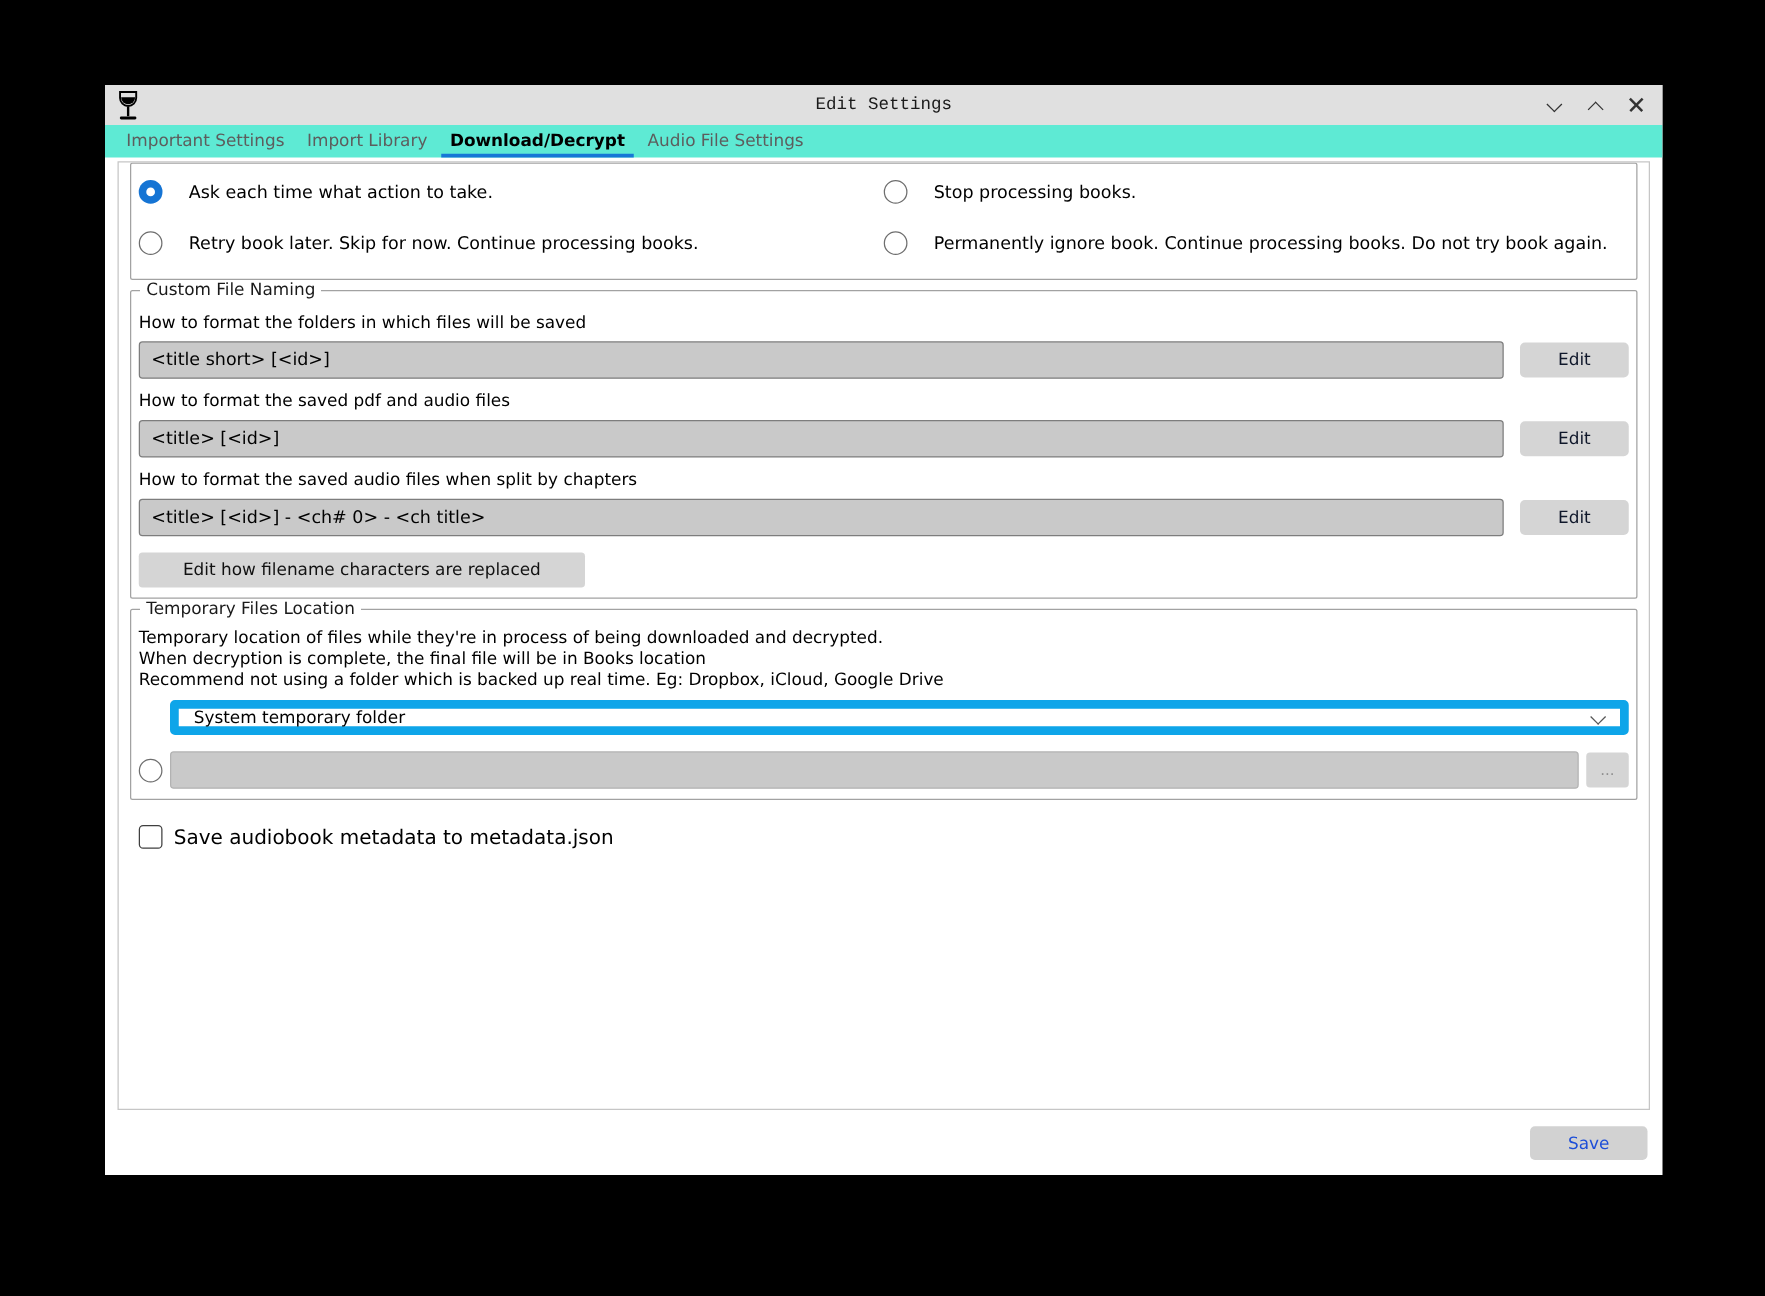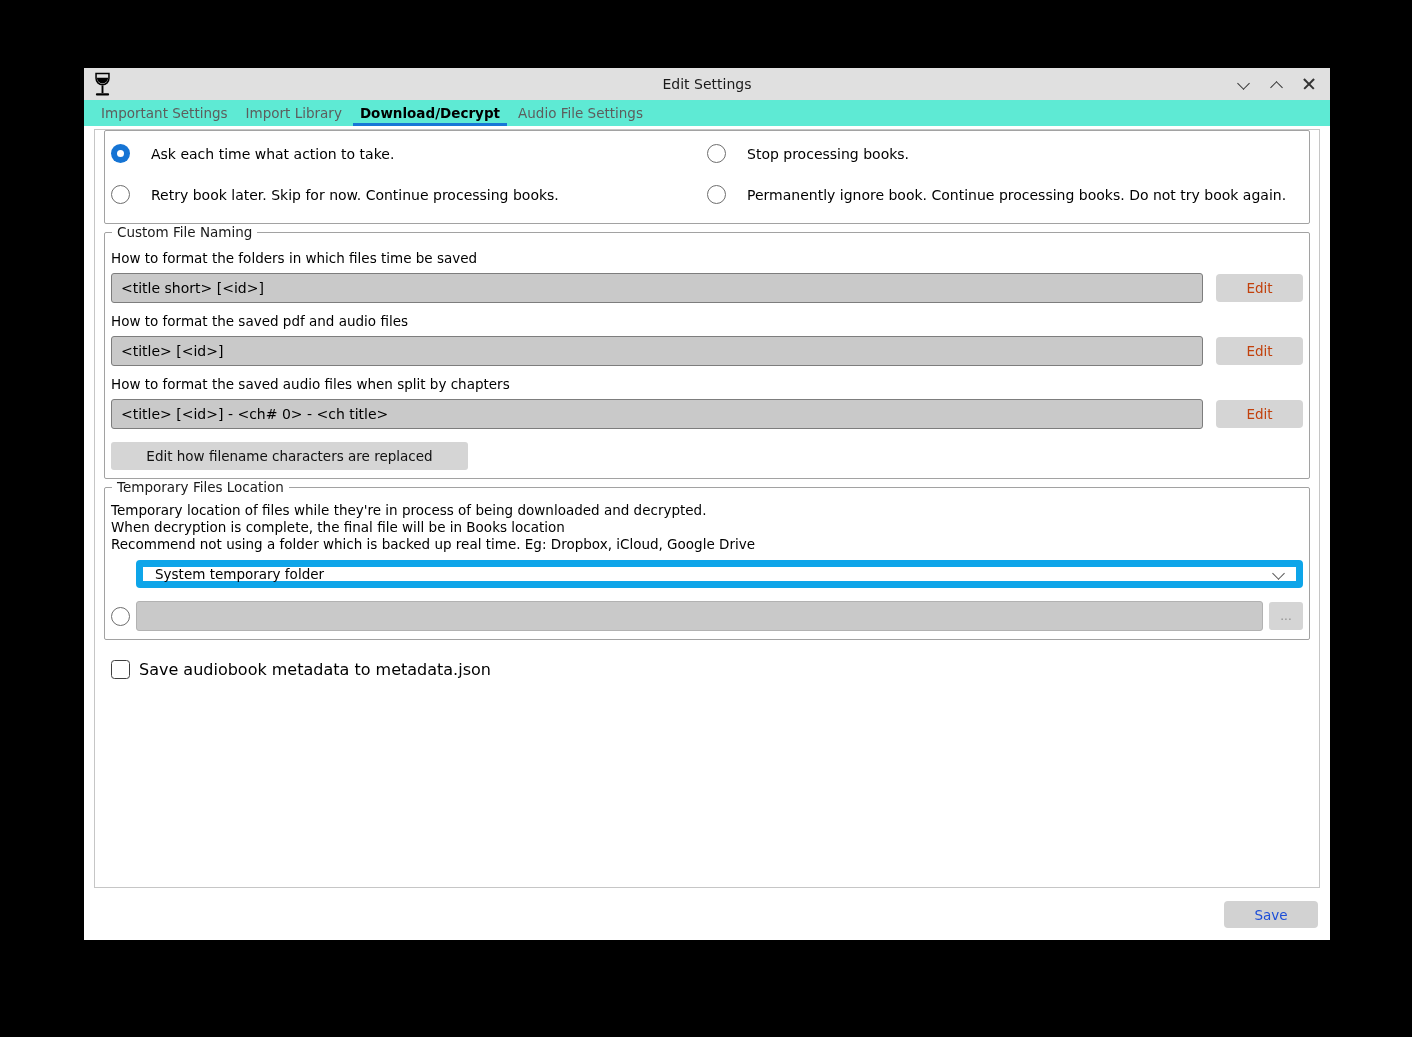--- a/index.html
+++ b/index.html
@@ -7,21 +7,21 @@
     width:1412px;height:1037px;background:#000;position:relative;
     font-family:"DejaVu Sans", sans-serif;color:#000;
     -webkit-font-smoothing:antialiased;
   }
   .window{
     position:absolute;left:84px;top:68px;width:1246px;height:872px;
     background:#ffffff;box-sizing:border-box;overflow:hidden;
   }
   
   .titlebar{
-    height:32px;background:#e0e0e0;display:flex;align-items:center;position:relative;
+    height:32px;background:#e0e0e0;display:flex;align-items:center;position:relative;font-family:Liberation Mono, monospace;
   }
   .app-icon{margin-left:9px;display:flex;align-items:center;z-index:2;}
   .titlebar-title{
     position:absolute;left:0;right:0;text-align:center;font-size:14px;color:#1a1a1a;
   }
   .win-controls{margin-left:auto;display:flex;align-items:center;gap:19px;margin-right:14px;z-index:2;}
   .winbtn{width:14px;height:14px;position:relative;cursor:default;}
   .chev-down-w::before{
     content:"";position:absolute;left:2.5px;top:1.5px;width:8px;height:8px;
     border-right:1.6px solid #333;border-bottom:1.6px solid #333;transform:rotate(45deg);
@@ -72,21 +72,21 @@
   .field-label{font-size:13.5px;margin:10px 0 7px 0;}
   .field-label.first{margin-top:8px;}
   .field-row{display:flex;align-items:center;}
   .gray-input{
     flex:1;height:30px;box-sizing:border-box;background:#c9c9c9;border:1px solid #7d7d7d;
     border-radius:3px;padding:0 9px;font-size:14px;color:#000;
     font-family:"DejaVu Sans", sans-serif;outline:none;
   }
   .edit-btn{
     flex:none;width:87px;height:28px;margin-left:13px;background:#d5d5d5;border:none;
-    border-radius:4px;font-size:13.5px;color:#c2410c;font-family:"DejaVu Sans", sans-serif;cursor:default;
+    border-radius:4px;font-size:13.5px;color:#0f172a;font-family:"DejaVu Sans", sans-serif;cursor:default;
   }
   .replace-btn{
     margin-top:13px;width:357px;height:28px;background:#d5d5d5;border:none;border-radius:3px;
     font-size:13.5px;color:#111;font-family:"DejaVu Sans", sans-serif;cursor:default;
   }
   
   .desc-line{font-size:13.5px;line-height:16.8px;margin:0;}
   .desc-block{margin-top:5px;}
   .temp-row{display:flex;align-items:center;margin-left:0;}
   .temp-indent{margin-left:25px;}
@@ -169,21 +169,21 @@
         <div class="option">
           <span class="radio"></span>
           <span>Permanently ignore book. Continue processing books. Do not try book again.</span>
         </div>
       </div>
     </fieldset>
 
     <fieldset class="group group-naming">
       <legend>Custom File Naming</legend>
 
-      <div class="field-label first">How to format the folders in which files time be saved</div>
+      <div class="field-label first">How to format the folders in which files will be saved</div>
       <div class="field-row">
         <input class="gray-input" type="text" readonly="" value="&lt;title short&gt; [&lt;id&gt;]" style="">
         <button class="edit-btn">Edit</button>
       </div>
 
       <div class="field-label">How to format the saved pdf and audio files</div>
       <div class="field-row">
         <input class="gray-input" type="text" readonly="" value="&lt;title&gt; [&lt;id&gt;]" style="">
         <button class="edit-btn">Edit</button>
       </div>

